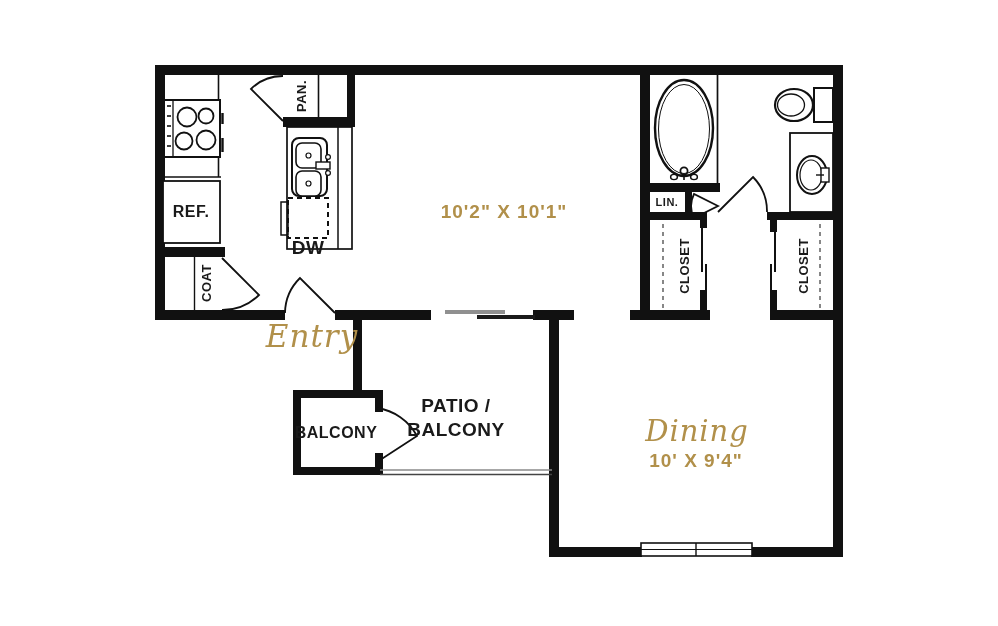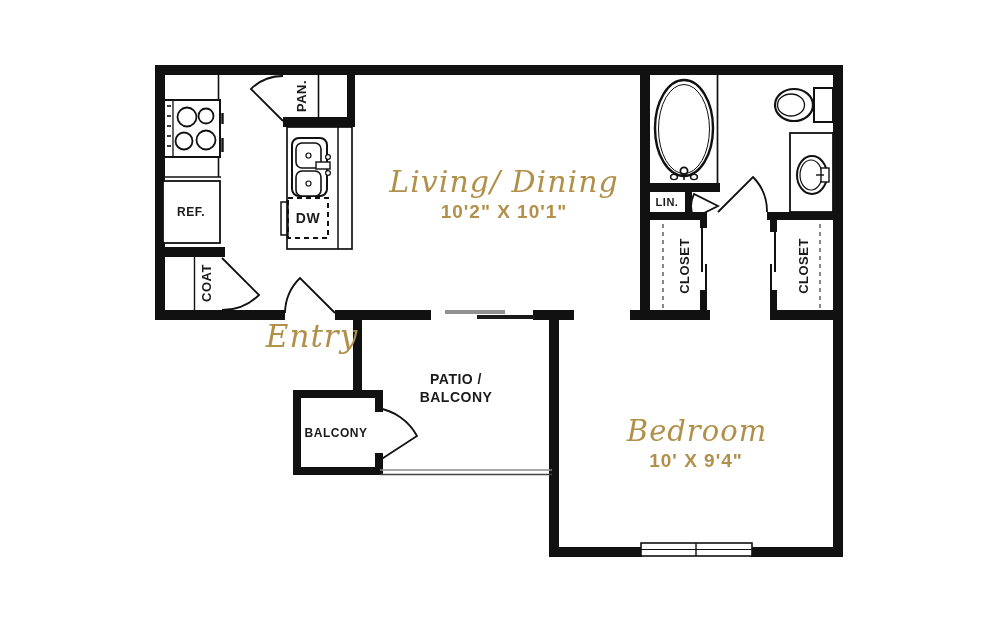--- a/index.html
+++ b/index.html
@@ -25,22 +25,22 @@
     font-family:"DejaVu Serif", serif;
     font-style:italic;
     font-weight:normal;
     color:#b1904a;
     letter-spacing:1px;
   }
   .dims{color:#b1904a;font-size:19px;letter-spacing:1px;}
   .s30{font-size:30px;}
   .s29{font-size:29px;}
   .s26{font-size:31px;}
-  .s15{font-size:14px;}
-  .s14{font-size:12px;}
+  .s15{font-size:19px;margin-top:30px;}
+  .s14{font-size:16px;}
   .s13{font-size:13px;}
   .s12{font-size:11px;}
   .patio-lbl{line-height:1.25;}
 </style>
 </head>
 <body>
 
 <div class="plan">
 
   <svg width="998" height="626" viewBox="0 0 998 626">
@@ -185,24 +185,23 @@
       <line x1="380" y1="474.5" x2="552" y2="474.5" stroke="#444444" stroke-width="1.6"></line>
     </g>
 
     <g>
       <rect x="641" y="543" width="111" height="13" fill="#ffffff" stroke="#111111" stroke-width="1.6"></rect>
       <line x1="641" y1="549.5" x2="752" y2="549.5" stroke="#111111" stroke-width="1.2"></line>
       <line x1="696" y1="543" x2="696" y2="556" stroke="#111111" stroke-width="1.4"></line>
     </g>
   </svg>
 
-  <div class="lbl script s30" style="left:504px;top:181px;">Living/ Dining</div>
   <div class="lbl dims" style="left:504px;top:212px;">10'2" X 10'1"</div>
 
-  <div class="lbl script s29" style="left:697px;top:431px;">Bedroom</div>
+  <div class="lbl script s29" style="left:697px;top:431px;">Dining</div>
   <div class="lbl dims" style="left:696px;top:461px;">10' X 9'4"</div>
 
   <div class="lbl script s26" style="left:312px;top:336px;">Entry</div>
 
   <div class="lbl s15 patio-lbl" style="left:456px;top:388px;">
     <div>PATIO /</div>
     <div>BALCONY</div>
   </div>
 
   <div class="lbl s14" style="left:336px;top:433px;">BALCONY</div>

